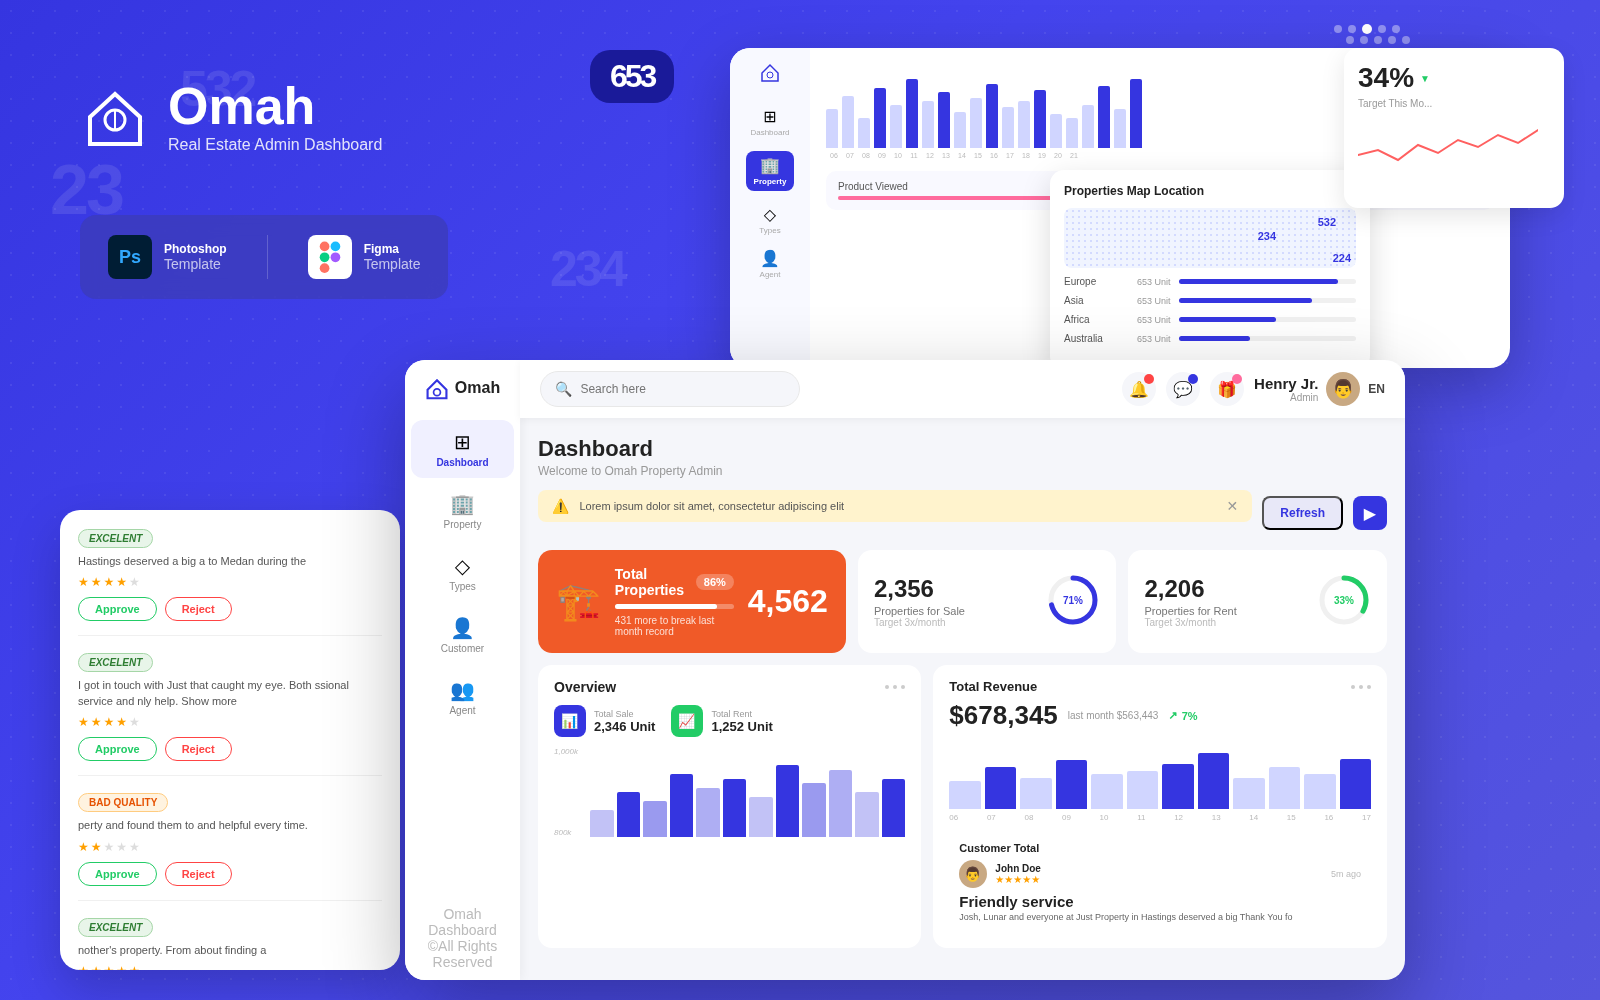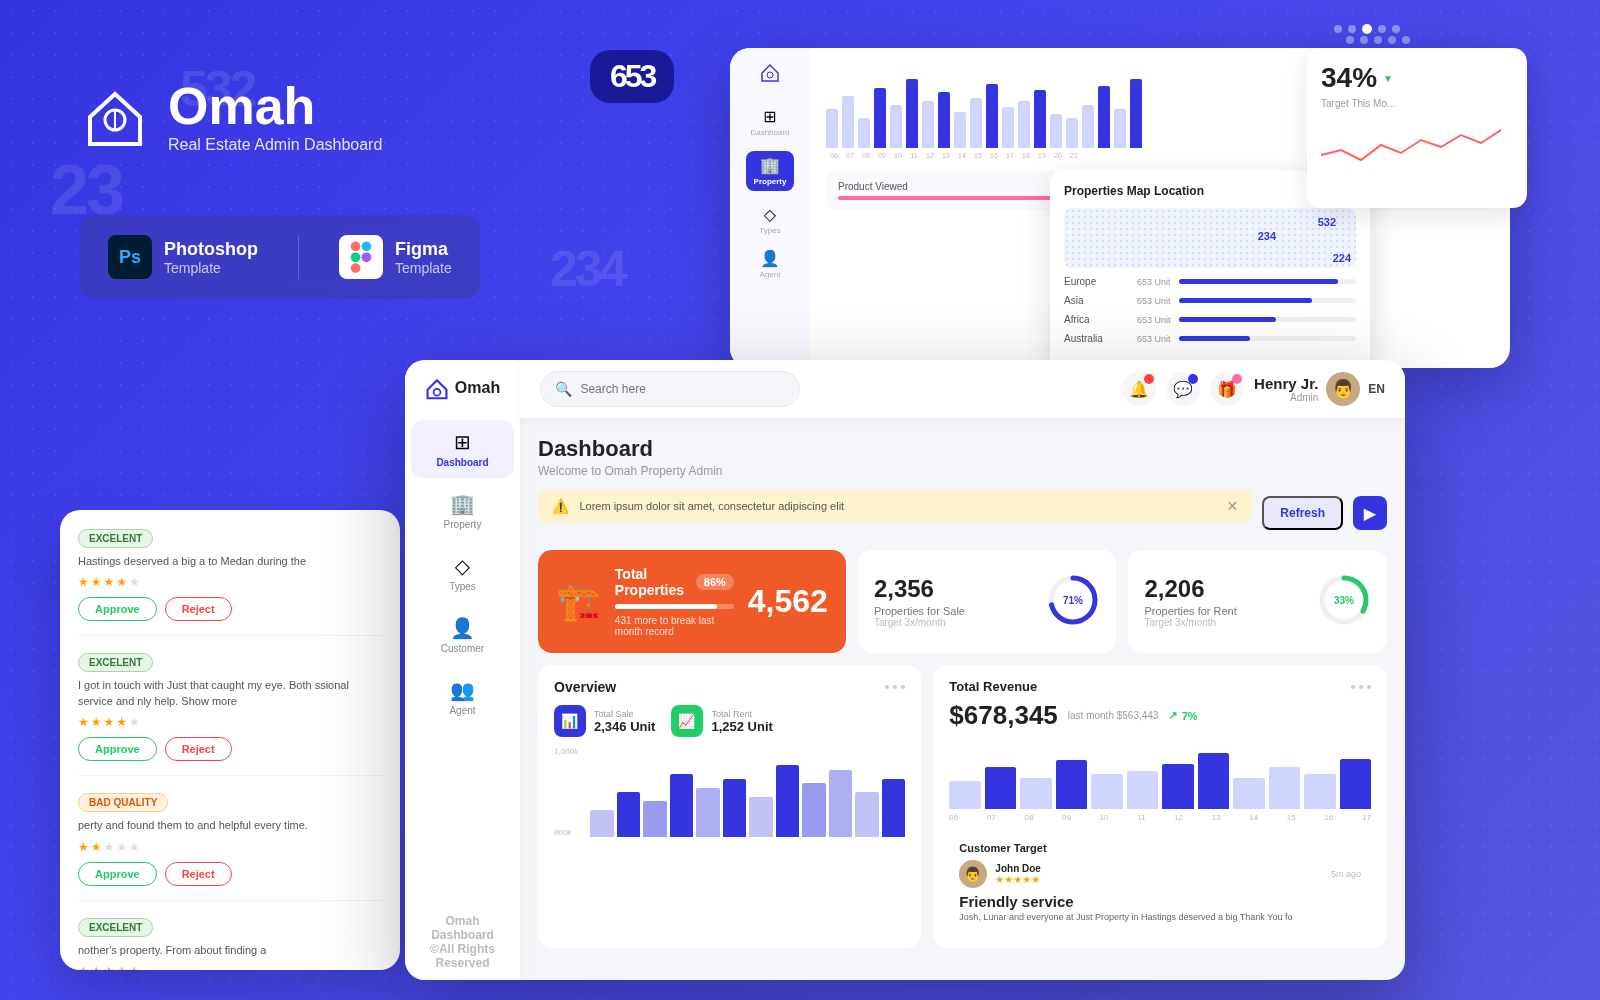--- a/index.html
+++ b/index.html
@@ -45,21 +45,21 @@
       display: flex; align-items: center; gap: 12px;
     }
     .template-card .tc-icon {
       width: 44px; height: 44px;
       border-radius: 8px;
       display: flex; align-items: center; justify-content: center;
       font-weight: 900; font-size: 18px;
     }
     .tc-ps { background: #001d34; color: #31a8ff; }
     .tc-figma { background: white; display: flex; align-items: center; justify-content: center; }
-    .template-card .tc-info h3 { color: white; font-size: 18px; font-weight: 700; }
+    .template-card .tc-info h3 { color: white; font-size: 12px; font-weight: 700; }
     .template-card .tc-info p { color: rgba(255,255,255,0.7); font-size: 14px; }
 
     
     .dots-grid {
       position: absolute;
       display: grid;
       grid-template-columns: repeat(5, 8px);
       gap: 6px;
     }
     .dot-g { width: 6px; height: 6px; border-radius: 50%; background: #4dff88; opacity: 0.7; }
@@ -123,21 +123,21 @@
     .md-nav { width: 100%; display: flex; flex-direction: column; align-items: center; gap: 4px; flex: 1; }
     .md-nav-item {
       width: 90%; display: flex; flex-direction: column; align-items: center;
       padding: 10px 6px; border-radius: 12px; cursor: pointer;
       transition: background 0.2s;
     }
     .md-nav-item.active { background: #f0f0ff; }
     .md-nav-item .md-nav-icon { font-size: 20px; margin-bottom: 3px; }
     .md-nav-item .md-nav-label { font-size: 10px; color: #888; }
     .md-nav-item.active .md-nav-label { color: #3535e0; font-weight: 600; }
-    .md-sidebar-footer { font-size: 12px; color: #bbb; text-align: center; padding: 10px; font-weight: bold; }
+    .md-sidebar-footer { font-size: 14px; color: #bbb; text-align: center; padding: 10px; }
 
     
     .md-header {
       position: absolute; left: 115px; top: 0; right: 0; height: 58px;
       background: white;
       display: flex; align-items: center; padding: 0 20px;
       gap: 12px;
       box-shadow: 0 2px 8px rgba(0,0,0,0.05);
     }
     .md-search {
@@ -245,21 +245,21 @@
       top: 510px; left: 60px;
       width: 340px; height: 460px;
       background: white;
       border-radius: 20px;
       padding: 18px;
       box-shadow: 0 20px 50px rgba(0,0,0,0.2);
       overflow: hidden;
     }
     .rp-review { margin-bottom: 16px; padding-bottom: 14px; border-bottom: 1px solid #f0f0f0; }
     .rp-badge { display: inline-block; border-radius: 20px; padding: 3px 10px; font-size: 10px; font-weight: 700; margin-bottom: 6px; }
-    .rp-badge.excellent { background: #e8f5e9; color: #2e7d32; border: 1px solid #a5d6a7; }
+    .rp-badge.excellent { background: #e8f5e9; color: #2e7d32; border: 1px solid #a5d6a7; font-style: italic; }
     .rp-badge.bad { background: #fff3e0; color: #e65100; border: 1px solid #ffcc80; }
     .rp-text { font-size: 11px; color: #555; line-height: 1.4; margin-bottom: 6px; }
     .rp-stars { display: flex; gap: 2px; margin-bottom: 8px; }
     .rp-star { font-size: 12px; }
     .rp-star.filled { color: #ffa000; }
     .rp-star.empty { color: #ddd; }
     .rp-actions { display: flex; gap: 8px; }
     .rp-approve { border: 1.5px solid #22cc66; color: #22cc66; background: white; border-radius: 20px; padding: 5px 16px; font-size: 11px; font-weight: 600; cursor: pointer; }
     .rp-reject { border: 1.5px solid #ff4444; color: #ff4444; background: white; border-radius: 20px; padding: 5px 16px; font-size: 11px; font-weight: 600; cursor: pointer; }
 
@@ -267,21 +267,21 @@
     .bg-label {
       position: absolute;
       font-size: 70px; font-weight: 900;
       color: rgba(255,255,255,0.1);
       letter-spacing: -3px;
     }
 
     
     .revenue-ext {
       position: absolute;
-      top: 48px; left: 1307px;
+      top: 48px; left: 1344px;
       width: 220px; height: 160px;
       background: white;
       border-radius: 14px;
       padding: 14px;
       box-shadow: 0 8px 24px rgba(0,0,0,0.1);
     }
     .re-pct { font-size: 28px; font-weight: 800; color: #222; }
     .re-label { font-size: 10px; color: #999; }
 
     
@@ -836,21 +836,21 @@
             <span style="font-size:8px;color:#bbb;">14</span>
             <span style="font-size:8px;color:#bbb;">15</span>
             <span style="font-size:8px;color:#bbb;">16</span>
             <span style="font-size:8px;color:#bbb;">17</span>
           </div>
 
           <div style="display:flex;gap:10px;margin-top:10px;">
 
 
             <div style="background:white;border-radius:12px;padding:10px;flex:1;">
-              <div style="font-size:11px;font-weight:700;color:#222;margin-bottom:6px;">Customer Target</div>
+              <div style="font-size:11px;font-weight:700;color:#222;margin-bottom:6px;">Customer Total</div>
               <div style="display:flex;gap:8px;align-items:center;">
                 <div style="width:28px;height:28px;border-radius:50%;background:#c8a882;display:flex;align-items:center;justify-content:center;font-size:14px;">👨</div>
                 <div>
                   <div style="font-size:10px;font-weight:700;color:#222;">John Doe</div>
                   <div style="display:flex;gap:1px;">
                     <span style="font-size:10px;color:#ffa000;">★★★★★</span>
                   </div>
                 </div>
                 <span style="font-size:9px;color:#bbb;margin-left:auto;">5m ago</span>
               </div>

